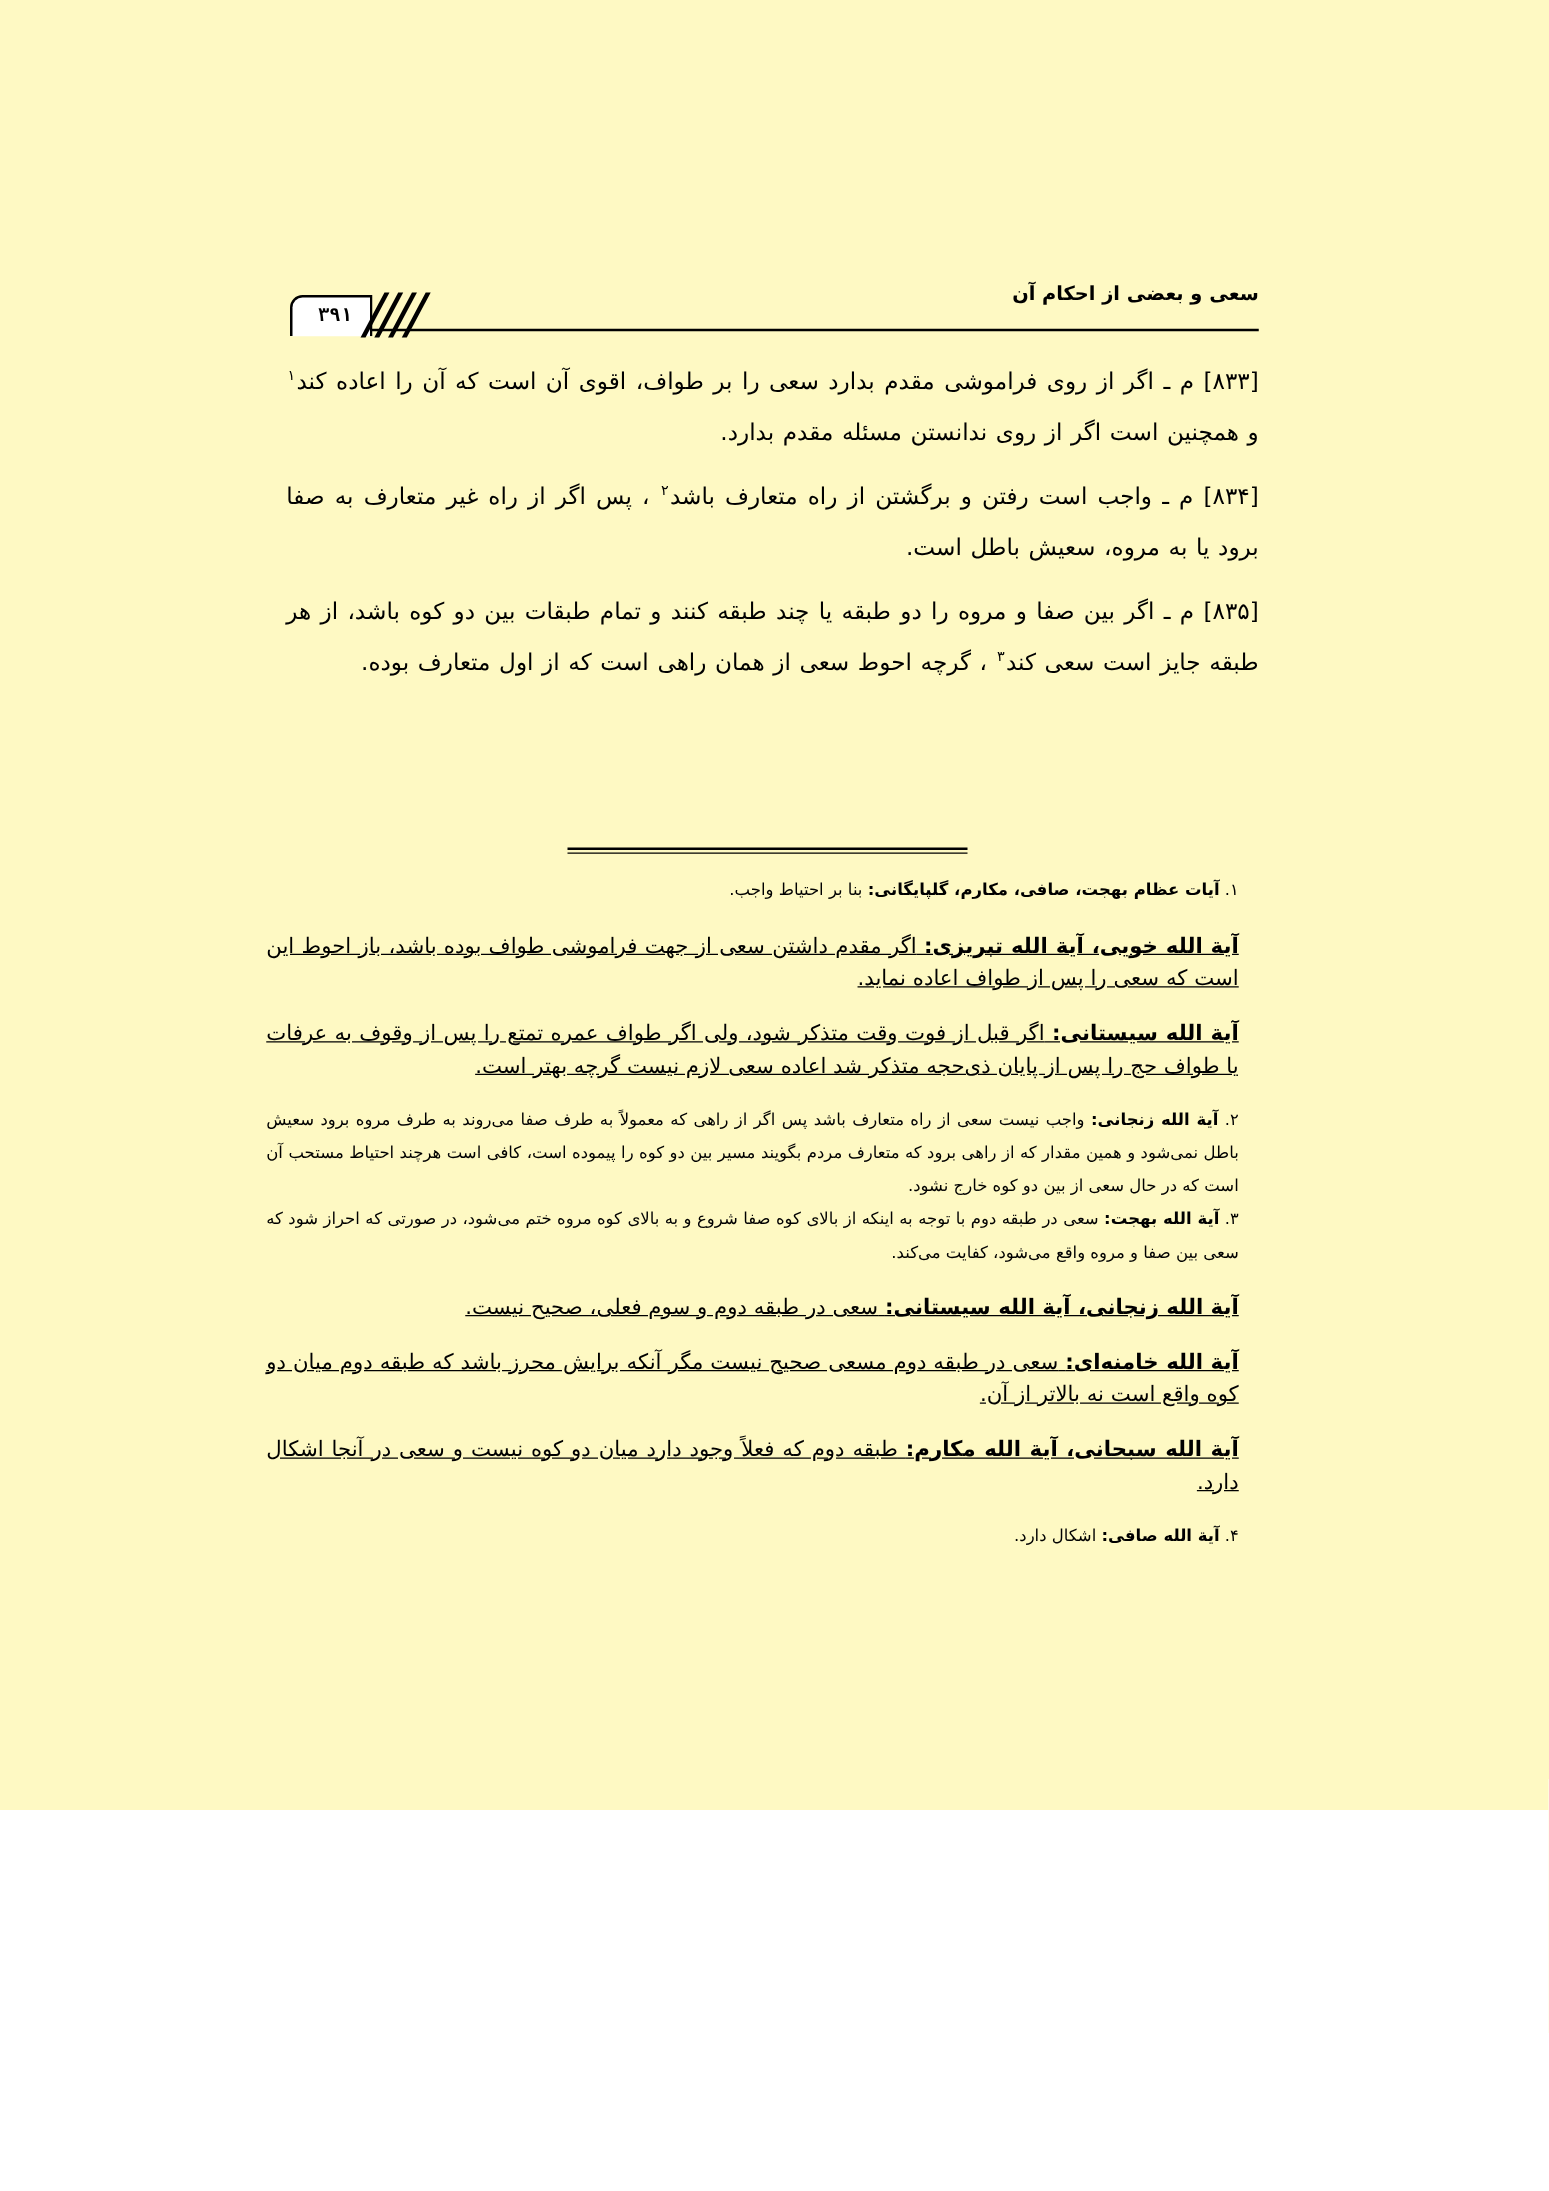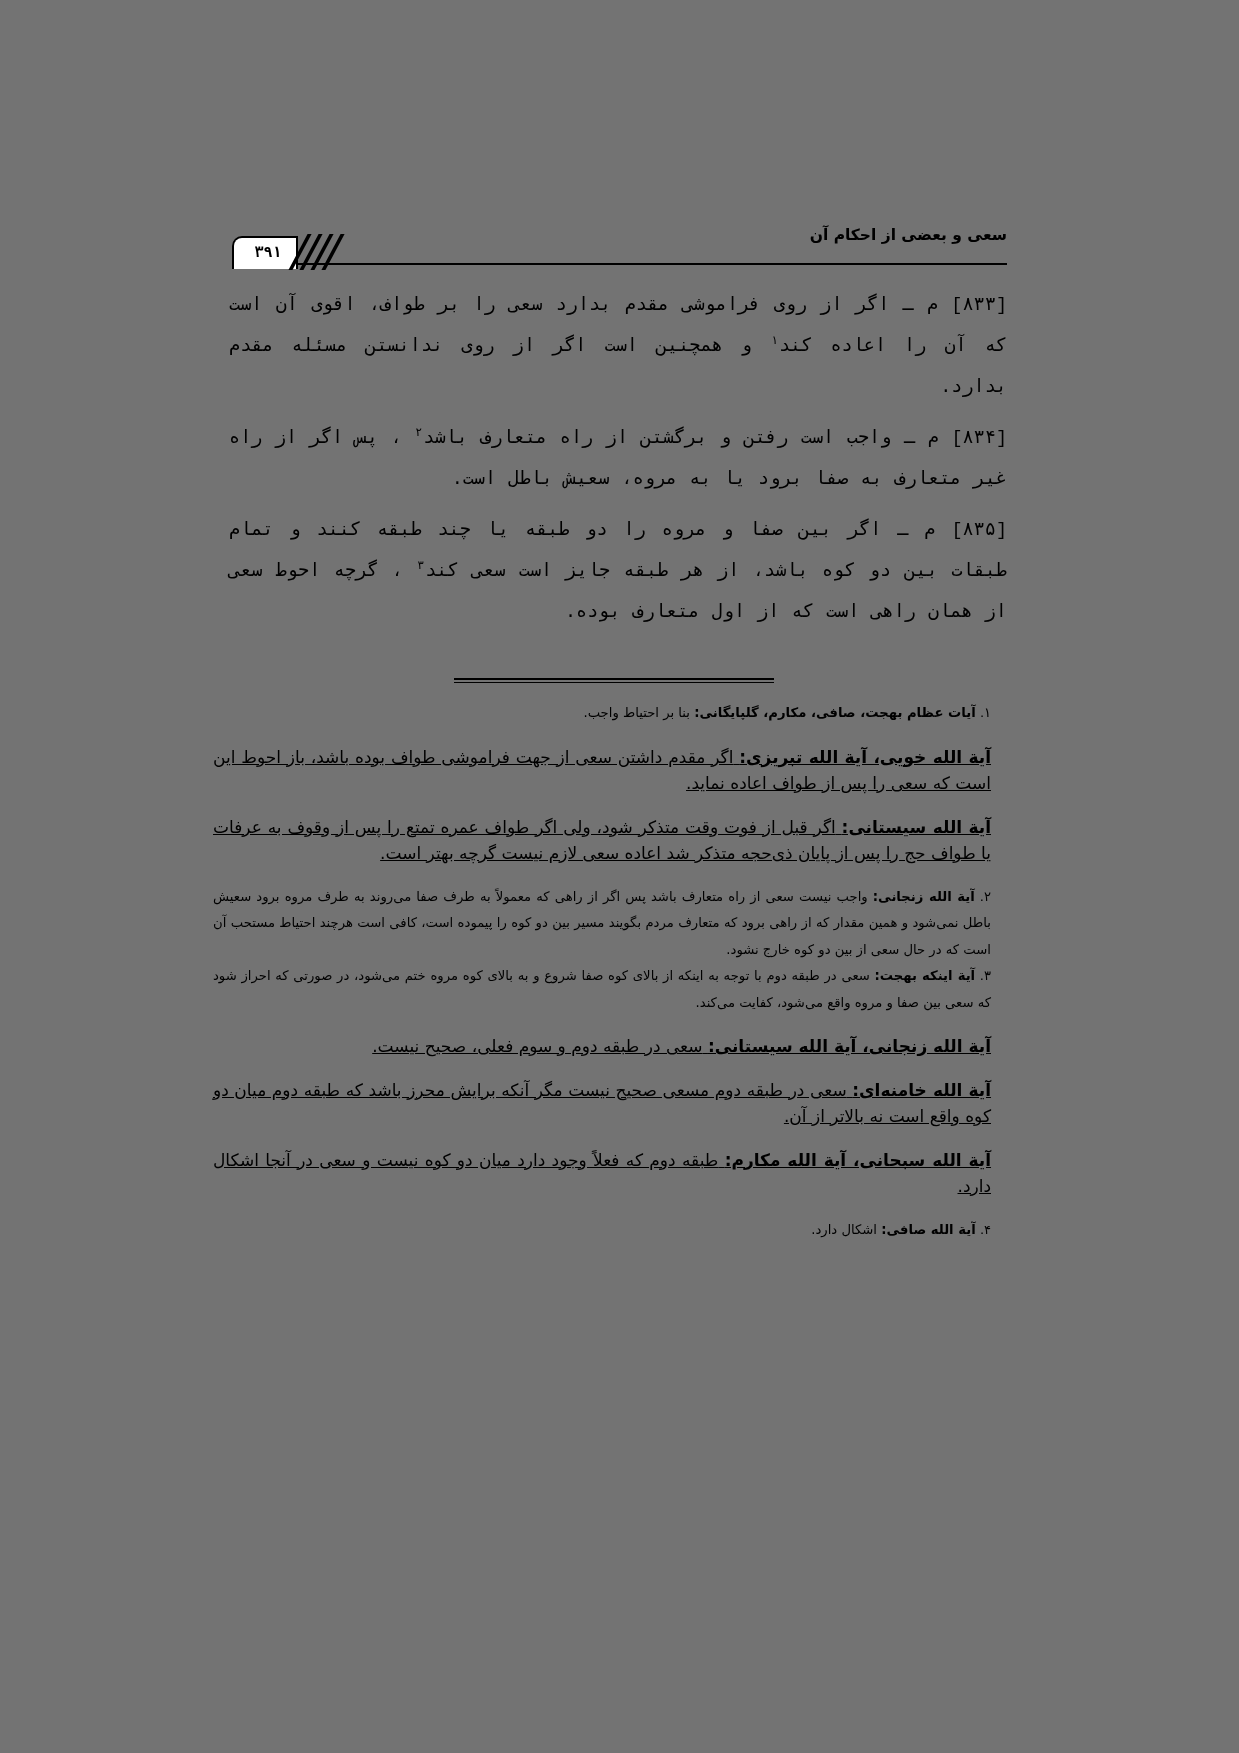--- a/index.html
+++ b/index.html
@@ -6,22 +6,22 @@
     margin: 0;
     padding: 0;
     background: #ffffff;
   }
   body {
     font-family: "DejaVu Sans", "Liberation Sans", sans-serif;
   }
   .page {
     position: relative;
     width: 1239px;
-    height: 1753px;
-    background: #737373;
+    height: 1448px;
+    background: #fef9c3;
     margin: 0 auto;
     overflow: hidden;
   }
 
   
   .header {
     position: absolute;
     top: 222px;
     right: 232px;
     left: 232px;
@@ -101,21 +101,20 @@
     text-justify: inter-word;
   }
   .masala {
     font-size: 18.5px;
     line-height: 41px;
     color: #000;
     margin: 0 0 10px 0;
     text-align: justify;
     text-align-last: right;
     word-spacing: 1px;
-    font-family: Liberation Mono, monospace;
   }
   .masala:last-child { margin-bottom: 0; }
   .masala .tag { font-weight: 400; }
   sup.fn {
     font-size: 11.5px;
     vertical-align: super;
     line-height: 0;
     padding: 0 1px;
   }
 
@@ -231,21 +230,21 @@
     </p>
 
     <p class="fn-item">
       <span class="fn-marker">۲.</span>
       <span class="fn-auth">آیة الله زنجانی:</span>
       <span>واجب نیست سعی از راه متعارف باشد پس اگر از راهی که معمولاً به طرف صفا می‌روند به طرف مروه برود سعیش باطل نمی‌شود و همین مقدار که از راهی برود که متعارف مردم بگویند مسیر بین دو کوه را پیموده است، کافی است هرچند احتیاط مستحب آن است که در حال سعی از بین دو کوه خارج نشود.</span>
     </p>
 
     <p class="fn-item">
       <span class="fn-marker">۳.</span>
-      <span class="fn-auth">آیة اینکه بهجت:</span>
+      <span class="fn-auth">آیة الله بهجت:</span>
       <span>سعی در طبقه دوم با توجه به اینکه از بالای کوه صفا شروع و به بالای کوه مروه ختم می‌شود، در صورتی که احراز شود که سعی بین صفا و مروه واقع می‌شود، کفایت می‌کند.</span>
     </p>
     <p class="fn-sub">
       <span class="fn-auth">آیة الله زنجانی، آیة الله سیستانی:</span>
       <span>سعی در طبقه دوم و سوم فعلی، صحیح نیست.</span>
     </p>
     <p class="fn-sub">
       <span class="fn-auth">آیة الله خامنه‌ای:</span>
       <span>سعی در طبقه دوم مسعی صحیح نیست مگر آنکه برایش محرز باشد که طبقه دوم میان دو کوه واقع است نه بالاتر از آن.</span>
     </p>

